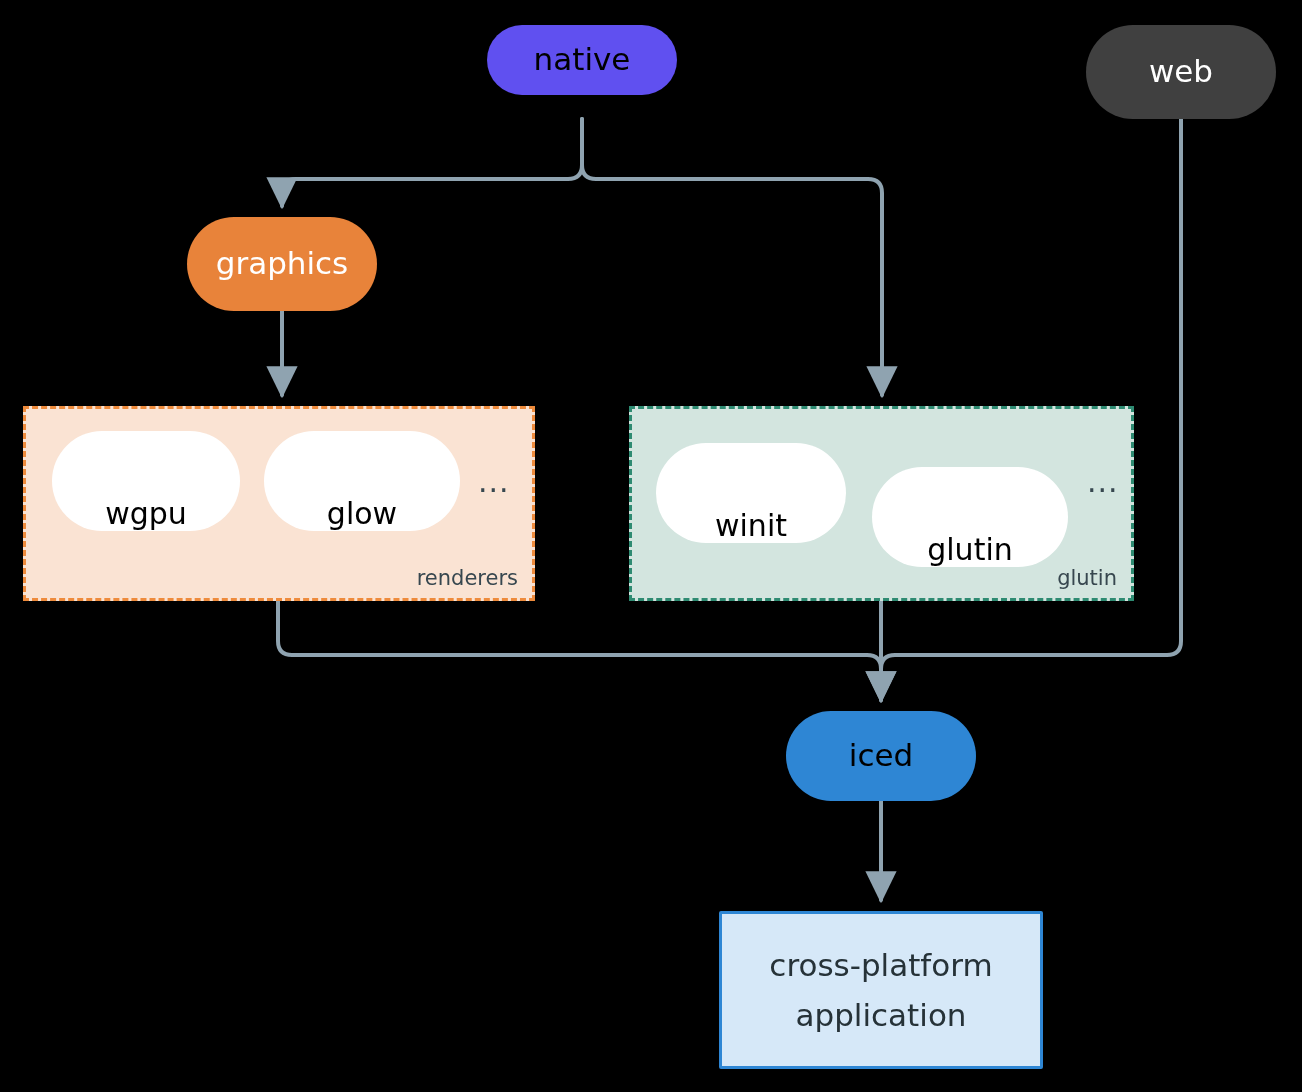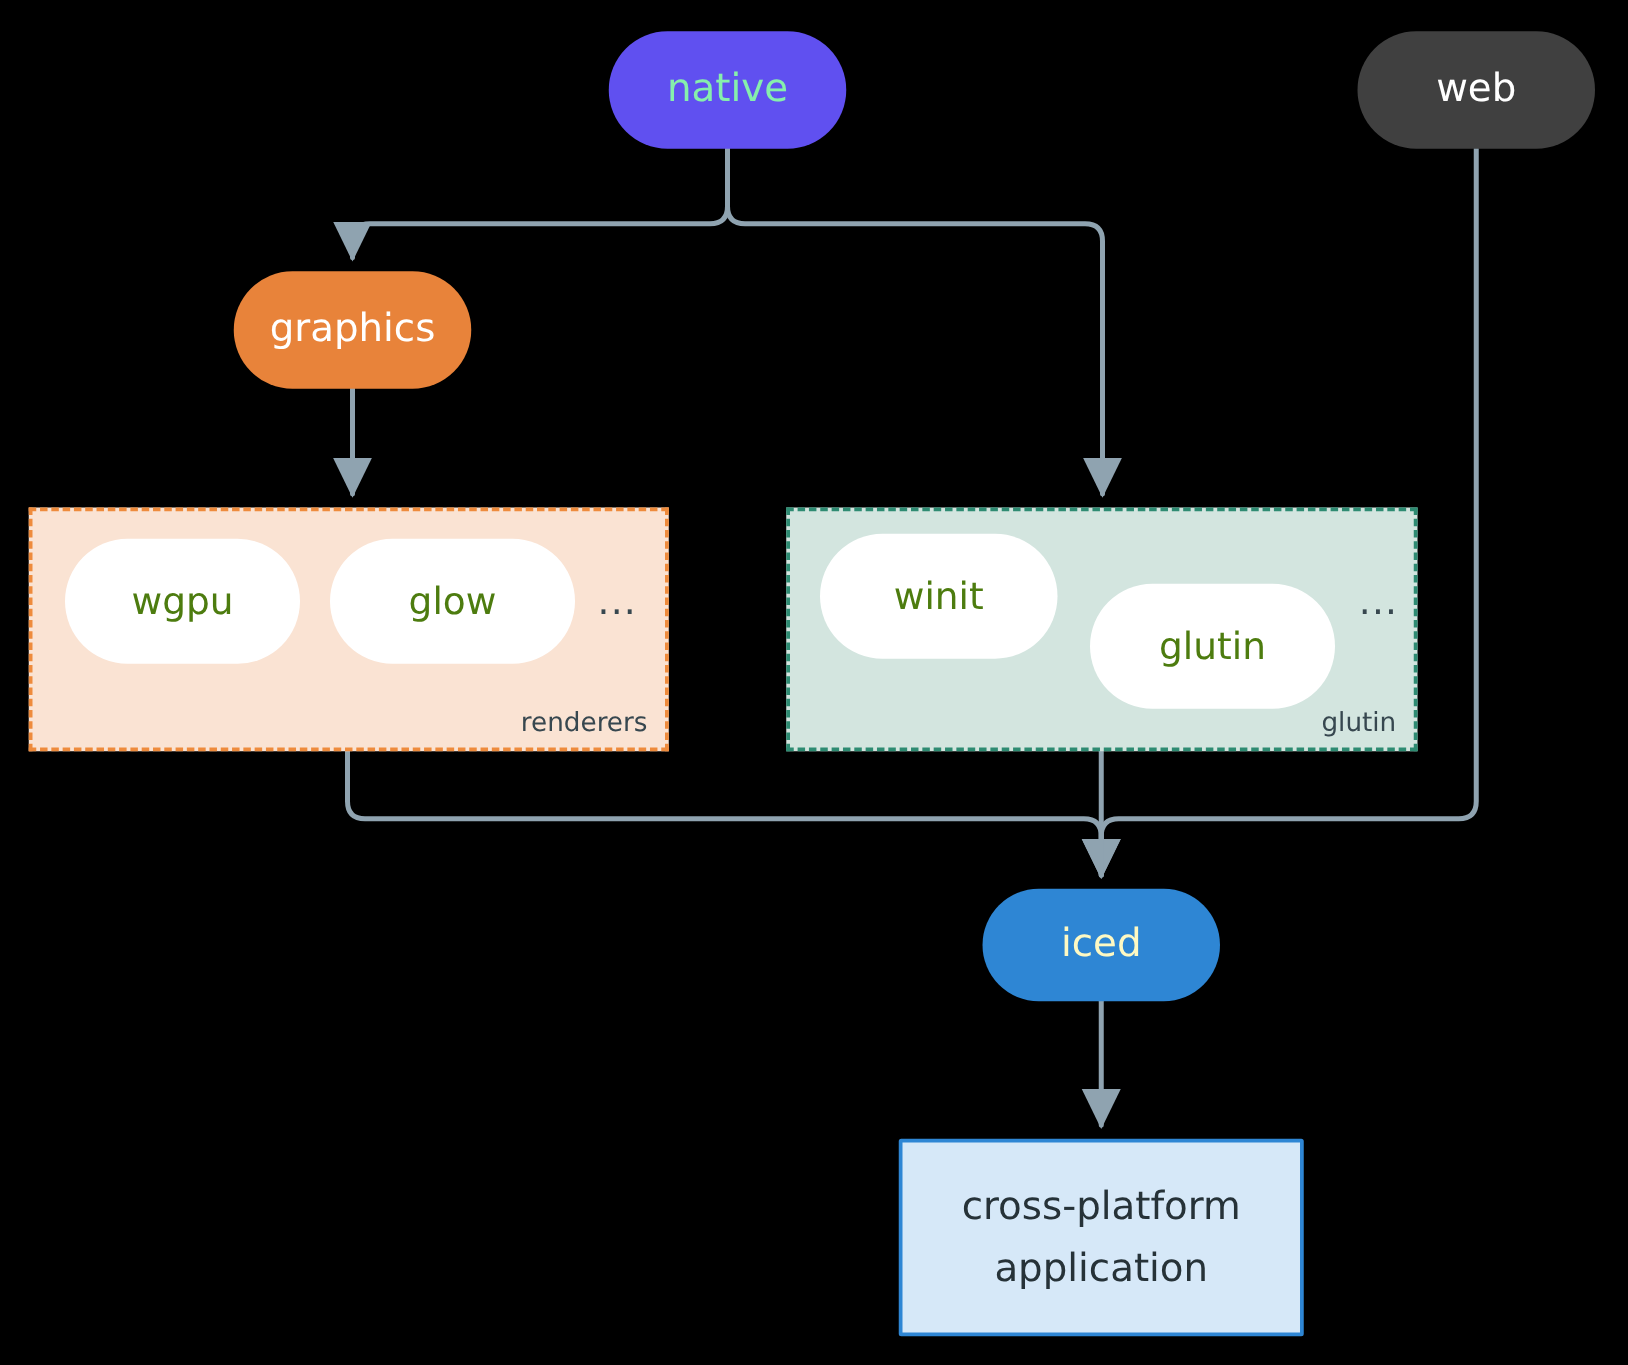--- a/index.html
+++ b/index.html
@@ -38,23 +38,23 @@
     text-align: center;
     line-height: 1.15;
   }
   .node-pill {
     border-radius: 999px;
   }
   .node-native {
     left: 487px;
     top: 25px;
     width: 190px;
-    height: 94px;
+    height: 70px;
     background: #6050F0;
-    color: #86efac;
+    color: #000000;
     font-size: 31px;
   }
   .node-web {
     left: 1086px;
     top: 25px;
     width: 190px;
     height: 94px;
     background: #404040;
     color: #FFFFFF;
     font-size: 31px;
@@ -67,21 +67,21 @@
     background: #E8833A;
     color: #FFFFFF;
     font-size: 31px;
   }
   .node-iced {
     left: 786px;
     top: 711px;
     width: 190px;
     height: 90px;
     background: #2E86D4;
-    color: #fef9c3;
+    color: #000000;
     font-size: 31px;
   }
 
   
   .node-app {
     left: 719px;
     top: 911px;
     width: 324px;
     height: 158px;
     background: #D6E8F8;
@@ -123,32 +123,32 @@
     bottom: 8px;
     font-size: 21px;
     color: #37474F;
     white-space: nowrap;
   }
 
   
   .chip {
     position: absolute;
     display: flex;
-    align-items: center;
+    align-items: flex-end;
     justify-content: center;
     background: #FFFFFF;
     border-radius: 999px;
-    color: #4d7c0f;
+    color: #000000;
     font-size: 30px;
     box-sizing: border-box;
     white-space: nowrap;
   }
   .chip-wgpu  { left: 26px;  top: 22px; width: 188px; height: 100px; }
   .chip-glow  { left: 238px; top: 22px; width: 196px; height: 100px; }
-  .chip-winit { left: 24px;  top: 18px; width: 190px; height: 100px; }
+  .chip-winit { left: 24px;  top: 34px; width: 190px; height: 100px; }
   .chip-glutin{ left: 240px; top: 22px; width: 196px; height: 100px; margin-top: 36px; }
 
   .ellipsis {
     position: absolute;
     font-size: 30px;
     color: #37474F;
     letter-spacing: 1px;
     line-height: 1;
   }
   .ellipsis-renderers { left: 452px; top: 58px; }

